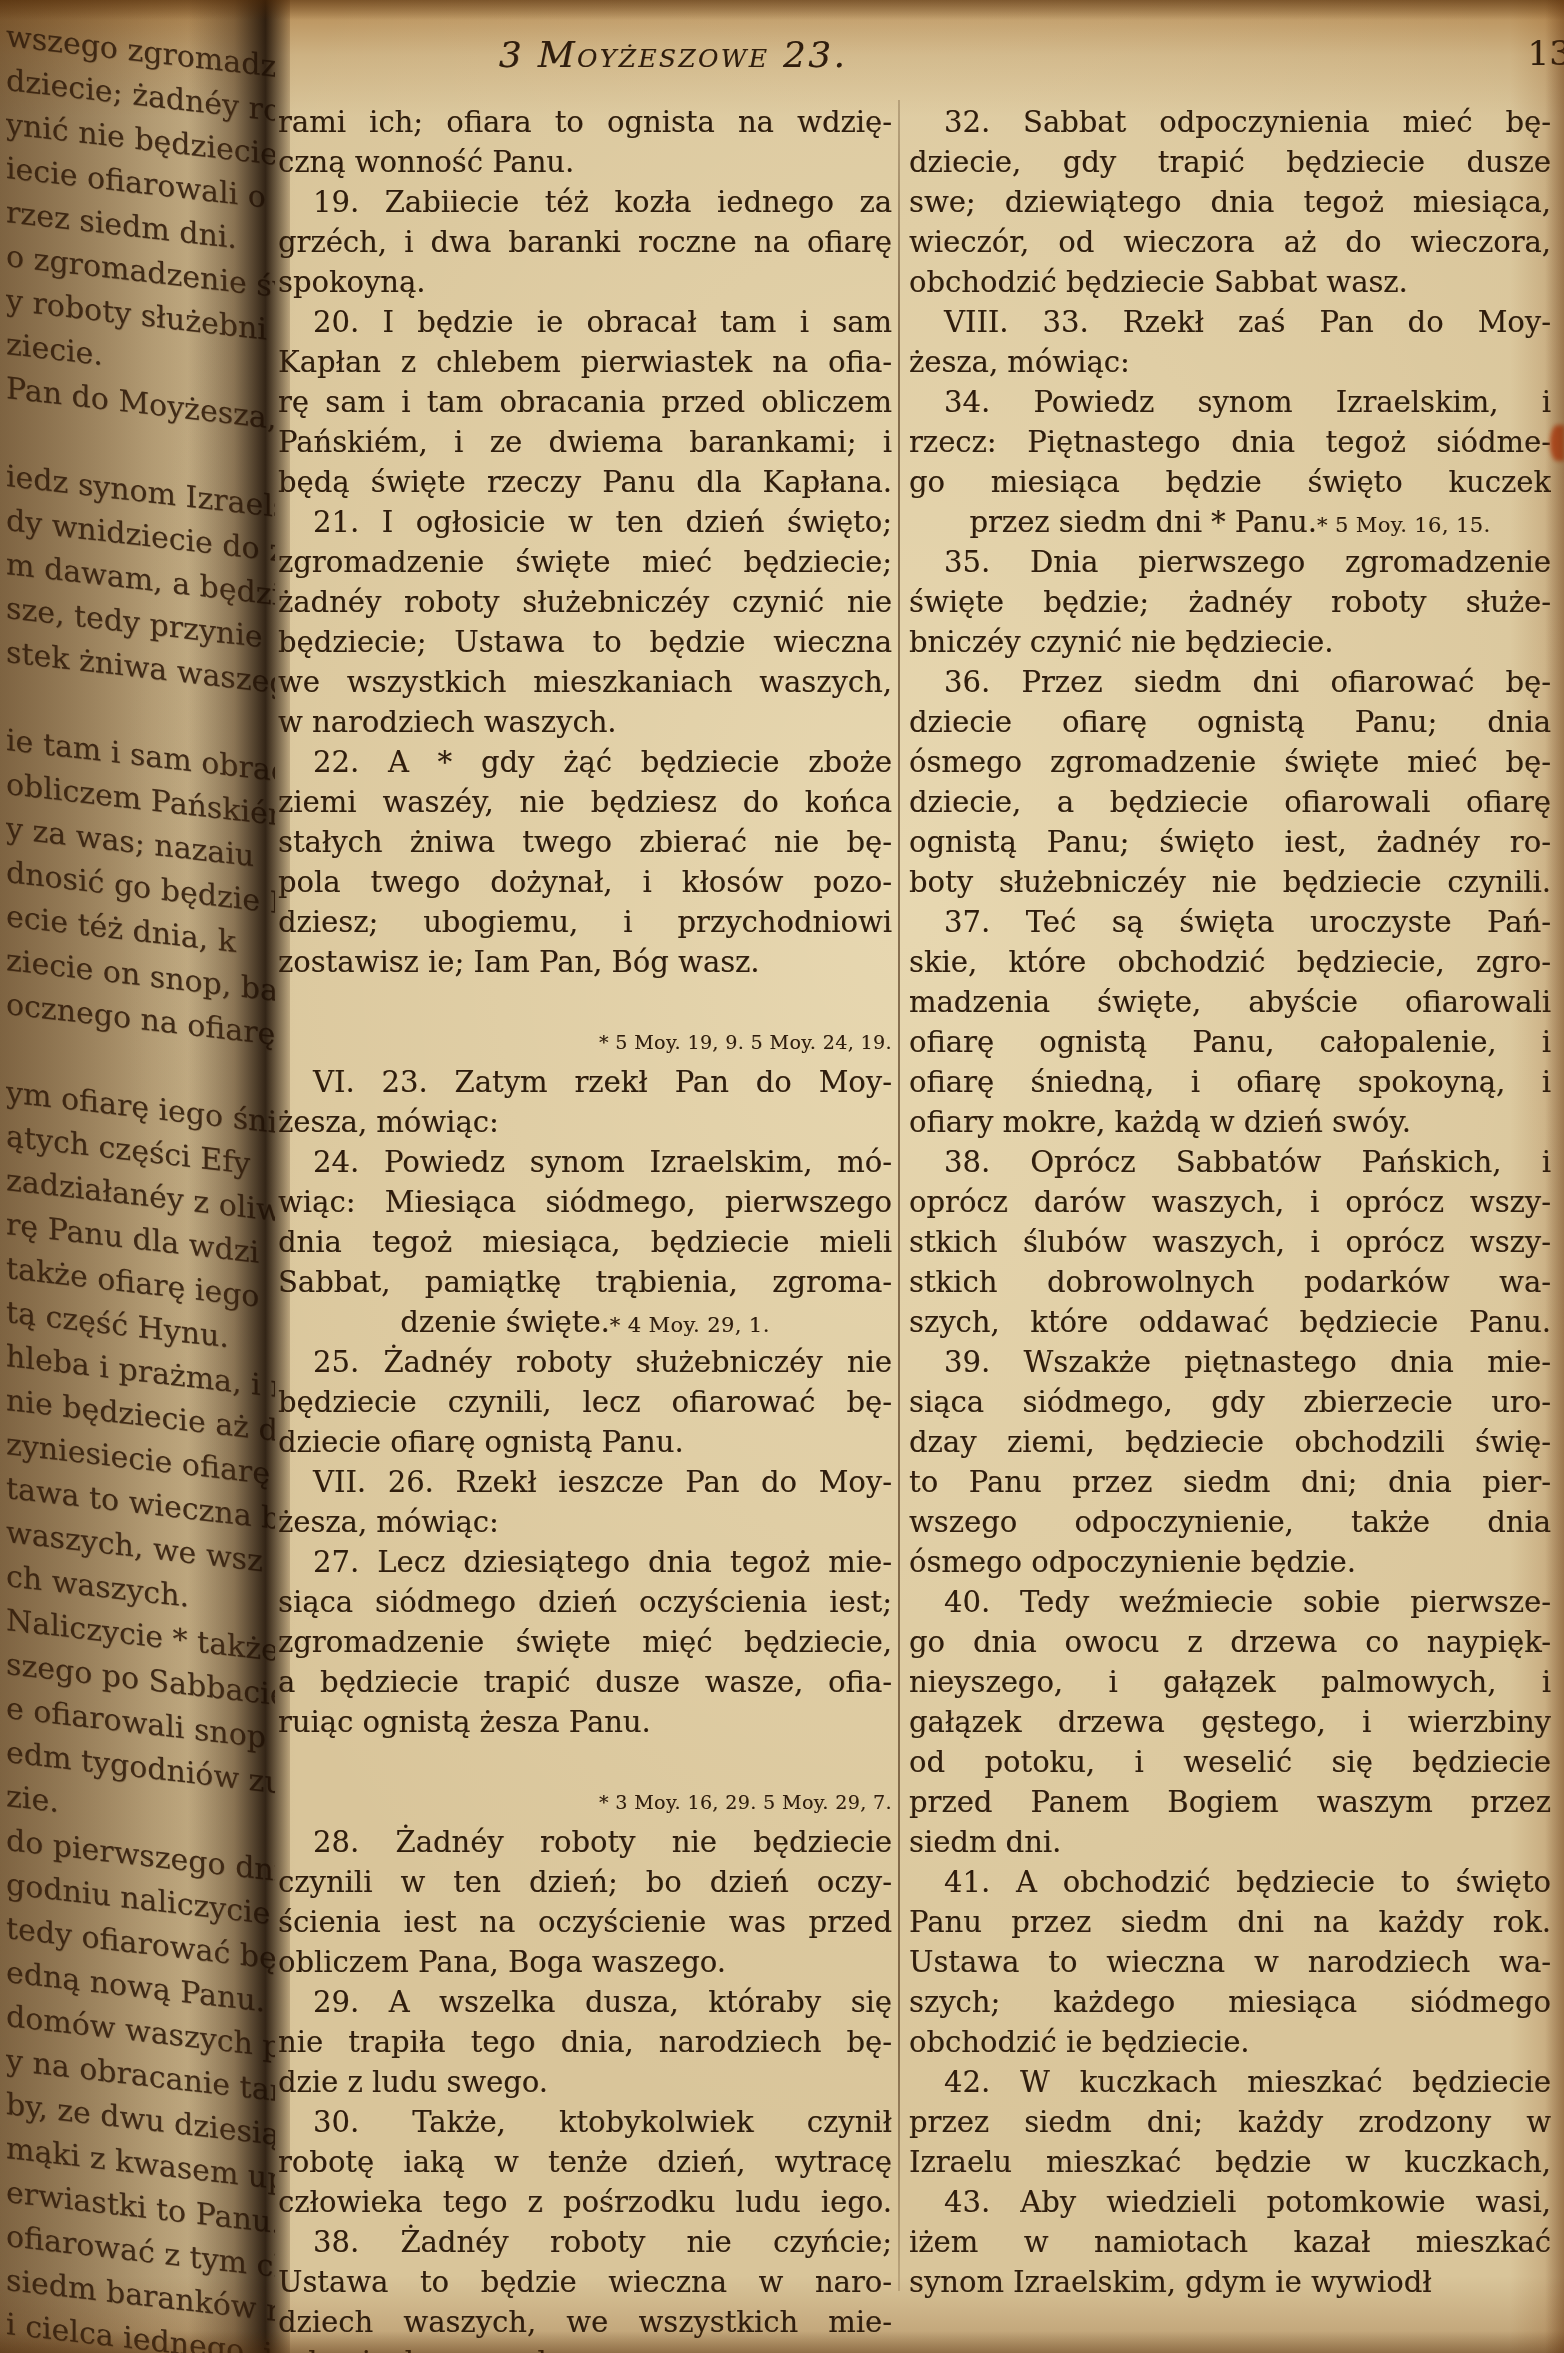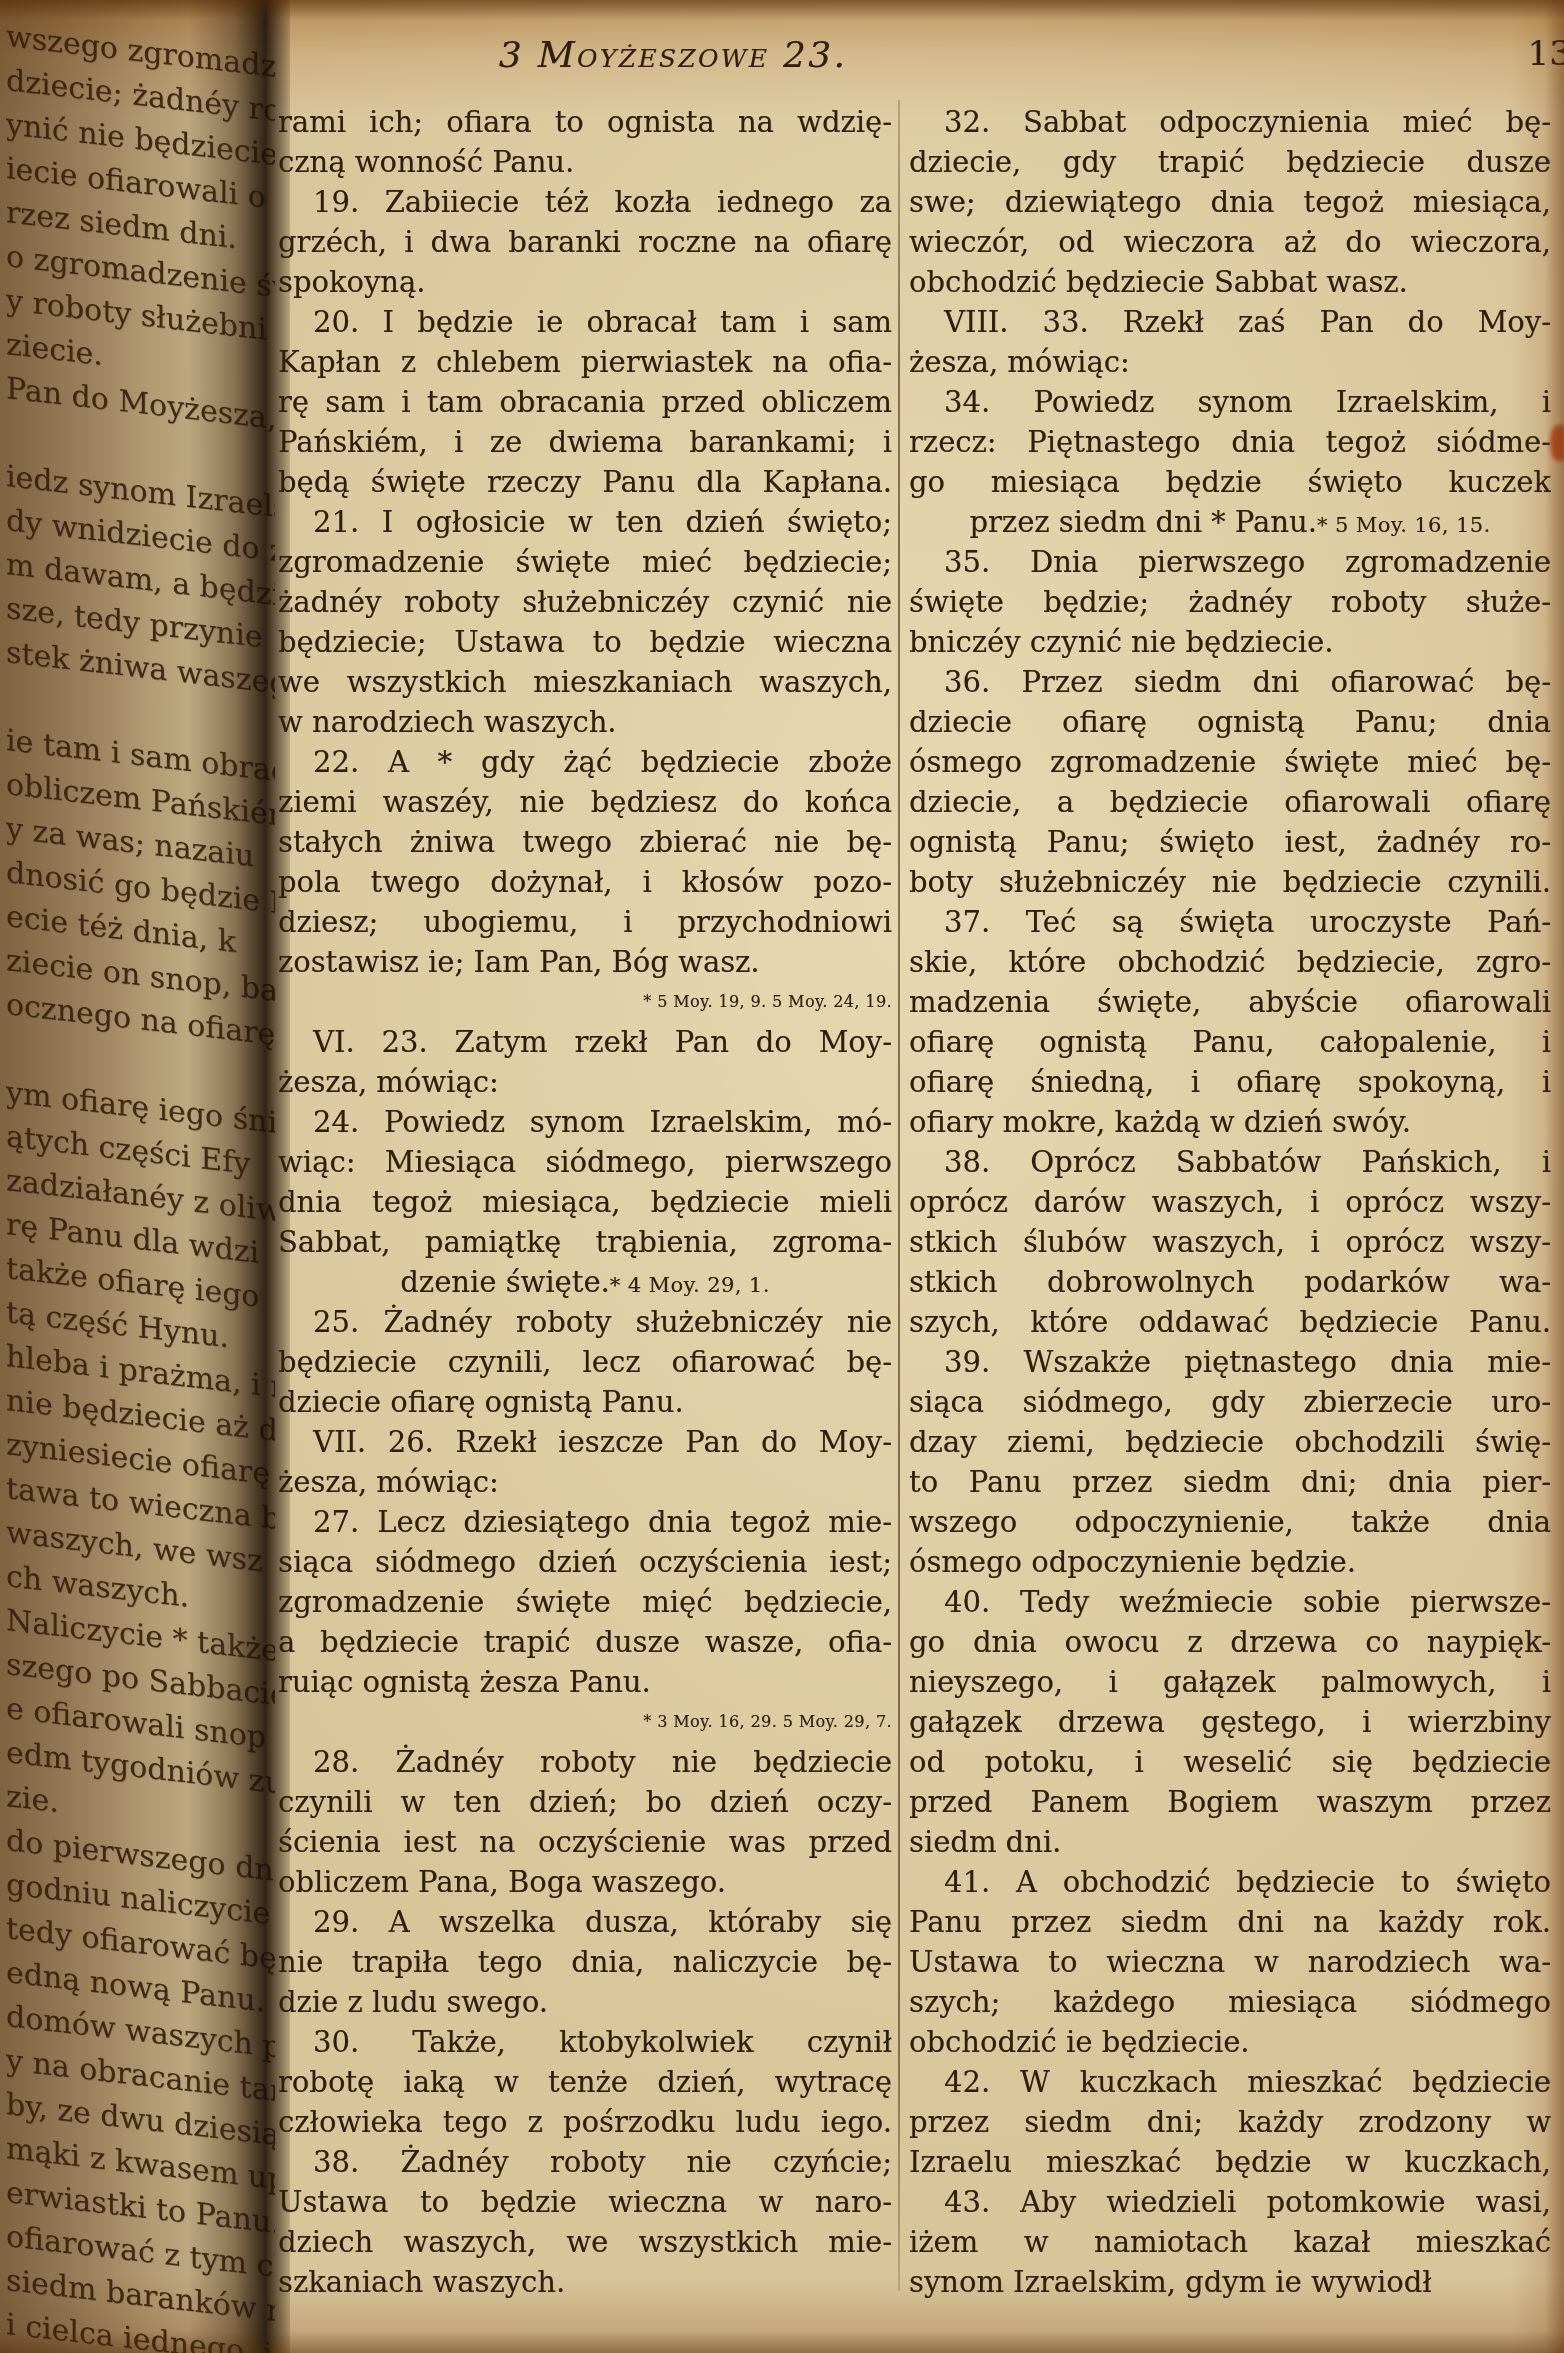--- a/index.html
+++ b/index.html
@@ -21,21 +21,21 @@
   }
   
   .ln{
     margin:0;height:40px;line-height:40px;font-size:29px;
     white-space:nowrap;overflow:hidden;
     text-align:justify;text-align-last:justify;
     text-shadow:0.3px 0.3px 0.5px rgba(62,40,18,0.45);
   }
   .ln.e{text-align:left;text-align-last:left;}
   .ln.v{text-indent:35px;}
-  .ln.f{text-align:left;text-align-last:right;font-size:16px;letter-spacing:0.4px;}
+  .ln.f{text-align:left;text-align-last:right;font-size:19px;letter-spacing:0.4px;margin-top:40px;}
   .ln.s{display:flex;justify-content:center;align-items:baseline;text-align:left;text-align-last:left;}
   .fnr{font-size:21px;letter-spacing:0.4px;}
   
   .header-title{
     position:absolute;left:360px;top:33px;width:626px;height:44px;
     text-align:center;font-size:36px;line-height:44px;
     font-variant-caps:small-caps;letter-spacing:2.3px;
     text-shadow:0.4px 0.4px 0.6px rgba(62,40,18,0.5);
     font-style:italic;
   }
@@ -202,21 +202,21 @@
       <p class="ln n">siąca siódmego dzień oczyścienia iest;</p>
       <p class="ln n">zgromadzenie święte mięć będziecie,</p>
       <p class="ln n">a będziecie trapić dusze wasze, ofia-</p>
       <p class="ln e">ruiąc ognistą żesza Panu.</p>
       <p class="ln f">* 3 Moy. 16, 29.  5 Moy. 29, 7.</p>
       <p class="ln v">28. Żadnéy roboty nie będziecie</p>
       <p class="ln n">czynili w ten dzień; bo dzień oczy-</p>
       <p class="ln n">ścienia iest na oczyścienie was przed</p>
       <p class="ln e">obliczem Pana, Boga waszego.</p>
       <p class="ln v">29. A wszelka dusza, któraby się</p>
-      <p class="ln n">nie trapiła tego dnia, naliczycie bę-</p>
+      <p class="ln n">nie trapiła tego dnia, narodziech bę-</p>
       <p class="ln e">dzie z ludu swego.</p>
       <p class="ln v">30. Także, ktobykolwiek czynił</p>
       <p class="ln n">robotę iaką w tenże dzień, wytracę</p>
       <p class="ln n">człowieka tego z pośrzodku ludu iego.</p>
       <p class="ln v">38. Żadnéy roboty nie czyńcie;</p>
       <p class="ln n">Ustawa to będzie wieczna w naro-</p>
       <p class="ln n">dziech waszych, we wszystkich mie-</p>
       <p class="ln e">szkaniach waszych.</p>
     </div>
   <div class="divider"></div>

